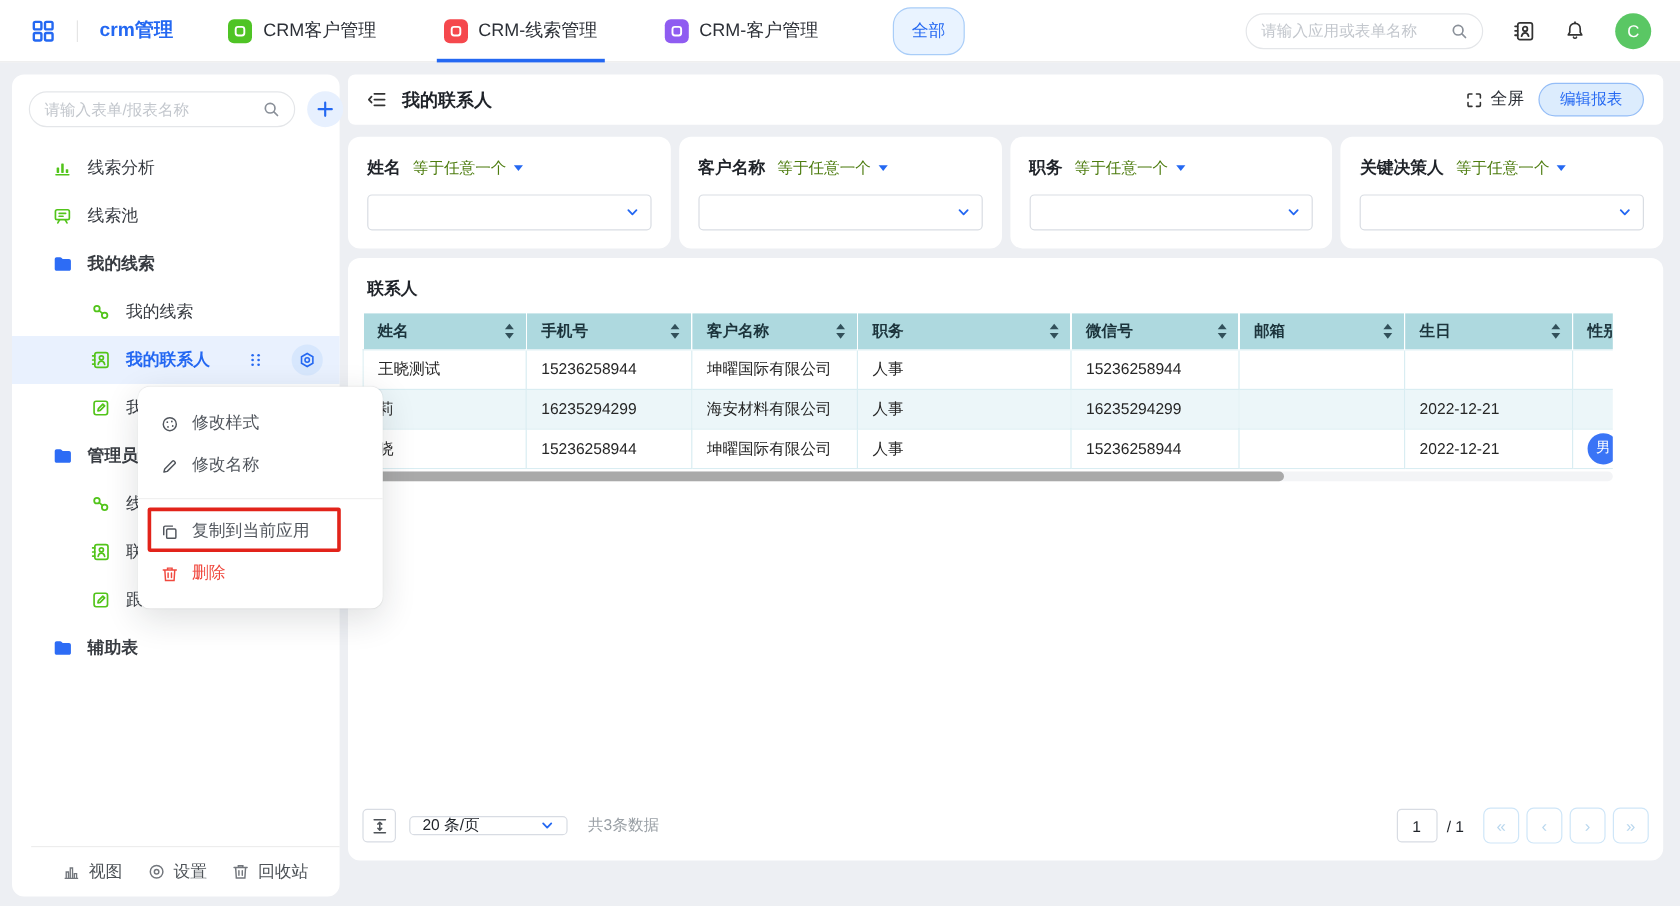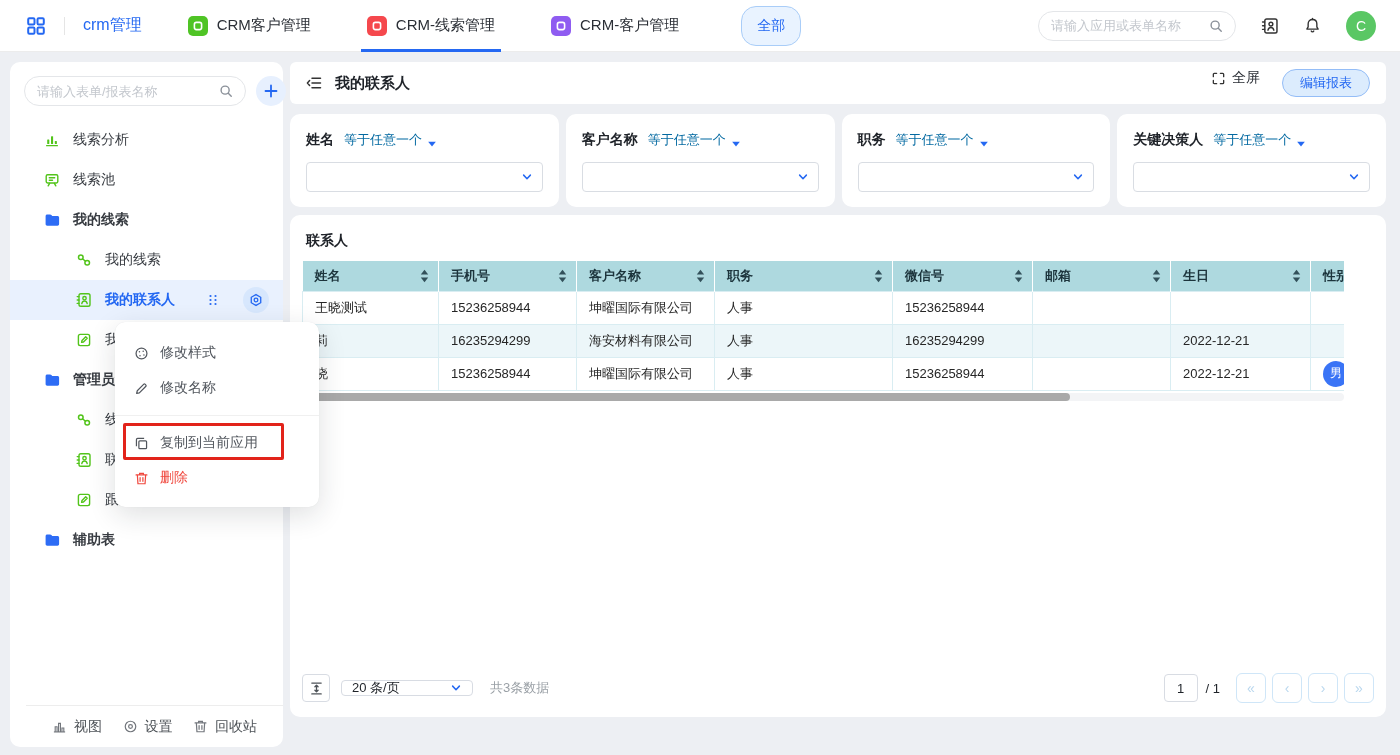--- a/index.html
+++ b/index.html
@@ -4,21 +4,21 @@
 <style>
   * { margin:0; padding:0; box-sizing:border-box; }
   html,body { width:1400px; height:755px; }
   body { position:relative; background:#edeff3; font-family:"Liberation Sans","DejaVu Sans",sans-serif; color:#333; overflow:hidden; font-size:13px; }
   .icon { display:inline-flex; align-items:center; justify-content:center; line-height:0; }
   .c-green{color:#52c41a}.c-blue{color:#2468f2}.c-folder{color:#2d6cf5}.c-gray{color:#73777d}.c-dark{color:#333}.c-mid{color:#8a9099}
 
   
   .topbar{position:absolute;left:0;top:0;width:1400px;height:52px;background:#fff;border-bottom:1px solid #ececec;display:flex;align-items:center;padding:0 24px 0 26px;z-index:30}
   .tb-divider{width:1px;height:18px;background:#e5e5e5;margin:0 18px}
-  .workspace{font-size:16px;font-weight:normal;color:#2468f2;cursor:pointer}
+  .workspace{font-size:16px;font-weight:bold;color:#2468f2;cursor:pointer}
   .tabs{display:flex;margin-left:40px}
   .tab{position:relative;display:flex;align-items:center;gap:9px;height:52px;font-size:15px;color:#2b2f36;cursor:pointer;padding:0 6px;margin-right:44px}
   .tab.active::after{content:"";position:absolute;left:0;right:0;bottom:0;height:3px;background:#2468f2}
   .app-ic{width:20px;height:20px;border-radius:5px;display:flex;align-items:center;justify-content:center;flex:none}
   .all-pill{margin-left:12px;height:40px;padding:16px 15px;display:flex;align-items:center;border:1px solid #a9cdf8;background:#e9f3ff;color:#2468f2;border-radius:15px;font-size:14px;cursor:pointer}
   .tb-right{margin-left:auto;display:flex;align-items:center;gap:25px}
   .tb-search{width:198px;height:30px;border:1px solid #e4e6e9;border-radius:16px;display:flex;align-items:center;padding:0 12px;gap:6px;background:#fff}
   .tb-search input{flex:1;border:none;outline:none;font-size:13px;font-family:inherit;color:#333;min-width:0}
   .tb-search input::placeholder{color:#c3c7cd}
   .avatar{width:30px;height:30px;border-radius:50%;background:#5ac764;color:#fff;display:flex;align-items:center;justify-content:center;font-size:14px;cursor:pointer}
@@ -43,30 +43,30 @@
   
   .ctx-menu{position:absolute;left:115px;top:322px;width:204px;background:#fff;border-radius:10px;box-shadow:0 8px 28px rgba(31,35,41,.14),0 0 1px rgba(0,0,0,.1);padding:12px 0 10px;z-index:40}
   .ctx-item{height:32px;display:flex;align-items:center;gap:11px;padding:0 19px;font-size:14px;color:#51565d;cursor:pointer;margin:3px 0}
   .ctx-item.danger{color:#f0483e}
   .ctx-divider{height:1px;background:#f0f0f0;margin:11px 0}
   .annotation-box{position:absolute;left:8px;top:101px;width:161px;height:37px;border:3px solid #e2231a;border-radius:2px;pointer-events:none}
 
   
   .main-head{position:absolute;left:290px;top:62px;width:1096px;height:42px;background:#fff;border-radius:6px;display:flex;align-items:center;padding:0 16px;z-index:1}
   .main-title{font-size:15px;font-weight:bold;color:#1f2329;margin-left:13px}
-  .head-right{margin-left:auto;display:flex;align-items:flex-start;gap:22px}
+  .head-right{margin-left:auto;display:flex;align-items:center;gap:12px}
   .fullscreen{display:flex;align-items:center;gap:6px;font-size:14px;color:#2b2f36;cursor:pointer}
   .edit-btn{height:28px;padding:0 17px;border-radius:15px;background:#dcecfd;border:1px solid #94bdf7;color:#2468f2;font-size:13px;font-family:inherit;cursor:pointer}
 
   
   .filters{position:absolute;left:290px;top:114px;width:1096px;height:93px;display:flex;gap:7px;z-index:1}
   .filter-card{flex:1;background:#fff;border-radius:10px;padding:17px 16px 0}
   .f-head{display:flex;align-items:center;gap:10px}
   .f-label{font-size:14px;font-weight:bold;color:#1f2329}
-  .f-op{display:flex;align-items:flex-end;gap:5px;font-size:13px;color:#0369a1;cursor:pointer}
+  .f-op{display:flex;align-items:center;gap:5px;font-size:13px;color:#4d7c0f;cursor:pointer}
   .f-select{margin-top:13px;height:30px;border:1px solid #d9dde3;border-radius:4px;position:relative;cursor:pointer}
   .f-select .icon{position:absolute;right:9px;top:8px}
 
   
   .table-card{position:absolute;left:290px;top:215px;width:1096px;height:502px;background:#fff;border-radius:10px;padding:16px 12px;z-index:1}
   .section-title{font-size:14px;font-weight:bold;color:#1f2329;margin:0 0 12px 4px;line-height:18px}
   .table-wrap{width:1042px;overflow:hidden}
   table{border-collapse:collapse;table-layout:fixed;width:1154px;font-size:13px}
   th{height:30px;background:#aed9df;color:#1c343c;font-weight:bold;text-align:left;padding:0 12px;position:relative;border-right:1px solid rgba(255,255,255,.45);white-space:nowrap;overflow:hidden;cursor:pointer}
   th .sort{position:absolute;right:9px;top:8px;color:#32505a}

